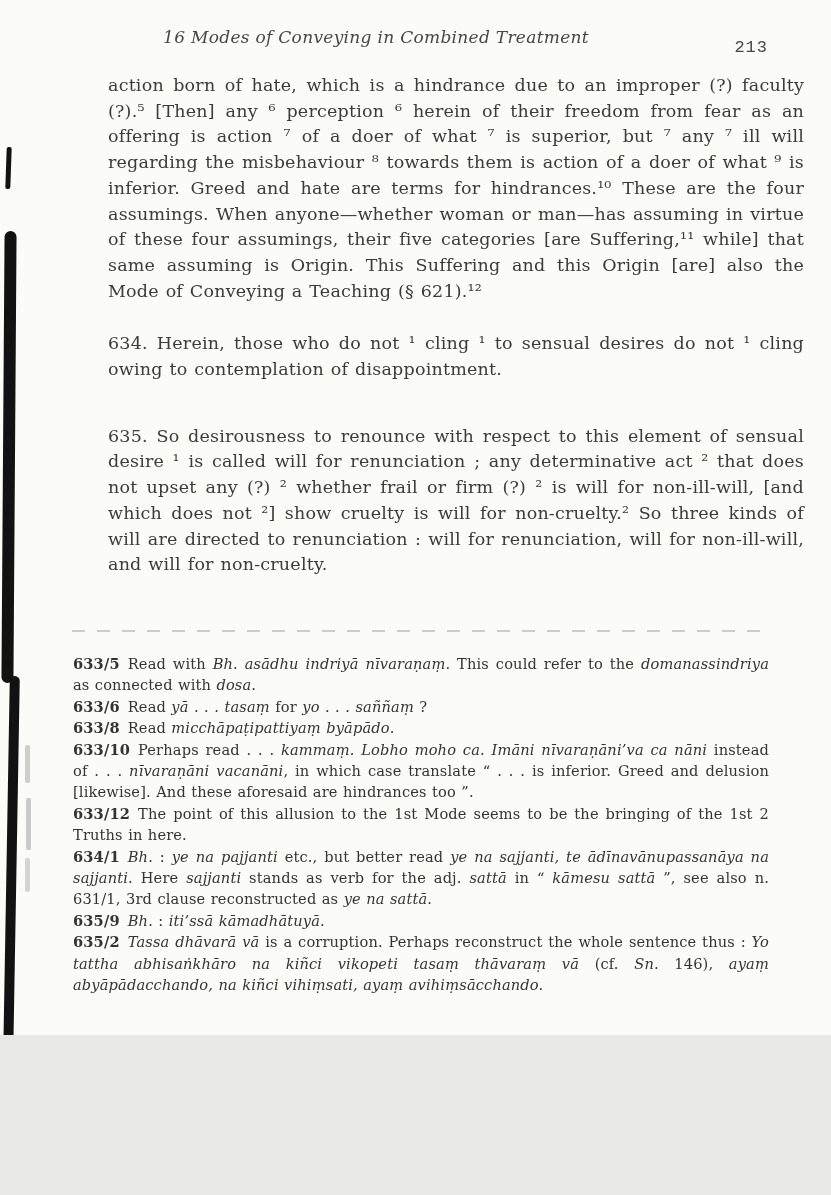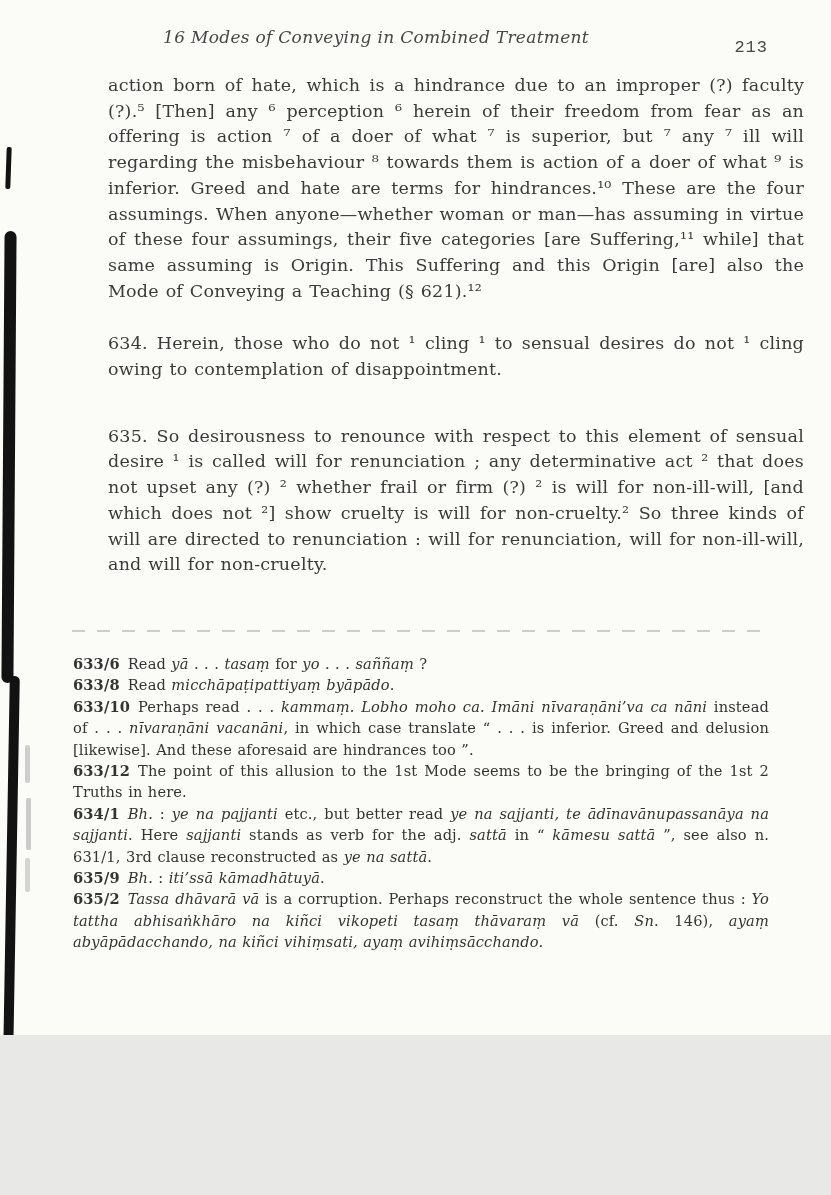--- a/index.html
+++ b/index.html
@@ -88,20 +88,21 @@
 
   <main class="body-text" id="body-paragraphs">
       <p>action born of hate, which is a hindrance due to an improper (?) faculty (?).⁵  [Then] any ⁶ perception ⁶ herein of their freedom from fear as an offering is action ⁷ of a doer of what ⁷ is superior, but ⁷ any ⁷ ill will regarding the misbehaviour ⁸ towards them is action of a doer of what ⁹ is inferior.  Greed and hate are terms for hindrances.¹⁰  These are the four assumings.  When anyone—whether woman or man—has assuming in virtue of these four assumings, their five categories [are Suffering,¹¹ while] that same assuming is Origin.  This Suffering and this Origin [are] also the Mode of Conveying a Teaching (§ 621).¹²</p>
       <p>634. Herein, those who do not ¹ cling ¹ to sensual desires do not ¹ cling owing to contemplation of disappointment.</p>
       <p>635. So desirousness to renounce with respect to this element of sensual desire ¹ is called will for renunciation ;  any determinative act ² that does not upset any (?) ² whether frail or firm (?) ² is will for non-ill-will, [and which does not ²] show cruelty is will for non-cruelty.²  So three kinds of will are directed to renunciation :  will for renunciation, will for non-ill-will, and will for non-cruelty.</p>
     </main>
 
   <div class="footnote-rule"></div>
 
   <section class="footnotes" id="footnotes">
+      <div class="footnote"><span class="fn-label">633/5</span><span>Read with </span><i>Bh. asādhu indriyā nīvaraṇaṃ</i><span>. This could refer to the </span><i>domanassindriya</i><span> as connected with </span><i>dosa</i><span>.</span></div>
       <div class="footnote"><span class="fn-label">633/6</span><span>Read </span><i>yā . . . tasaṃ</i><span> for </span><i>yo . . . saññaṃ</i><span> ?</span></div>
       <div class="footnote"><span class="fn-label">633/8</span><span>Read </span><i>micchāpaṭipattiyaṃ byāpādo</i><span>.</span></div>
       <div class="footnote"><span class="fn-label">633/10</span><span>Perhaps read . . . </span><i>kammaṃ.  Lobho moho ca.  Imāni nīvaraṇāni’va ca nāni</i><span> instead of . . . </span><i>nīvaraṇāni vacanāni</i><span>, in which case translate “ . . . is inferior.  Greed and delusion [likewise].  And these aforesaid are hindrances too ”.</span></div>
       <div class="footnote"><span class="fn-label">633/12</span><span>The point of this allusion to the 1st Mode seems to be the bringing of the 1st 2 Truths in here.</span></div>
       <div class="footnote"><span class="fn-label">634/1</span><i>Bh.</i><span> : </span><i>ye na pajjanti</i><span> etc., but better read </span><i>ye na sajjanti, te ādīnavānupassanāya na sajjanti</i><span>.  Here </span><i>sajjanti</i><span> stands as verb for the adj. </span><i>sattā</i><span> in “ </span><i>kāmesu sattā</i><span> ”, see also n. 631/1, 3rd clause reconstructed as </span><i>ye na sattā</i><span>.</span></div>
       <div class="footnote"><span class="fn-label">635/9</span><i>Bh.</i><span> : </span><i>iti’ssā kāmadhātuyā</i><span>.</span></div>
       <div class="footnote"><span class="fn-label">635/2</span><i>Tassa dhāvarā vā</i><span> is a corruption.  Perhaps reconstruct the whole sentence thus :  </span><i>Yo tattha abhisaṅkhāro na kiñci vikopeti tasaṃ thāvaraṃ vā</i><span> (cf. </span><i>Sn</i><span>. 146), </span><i>ayaṃ abyāpādacchando, na kiñci vihiṃsati, ayaṃ avihiṃsācchando.</i></div>
     </section>
 
   <div class="signature">I</div>

